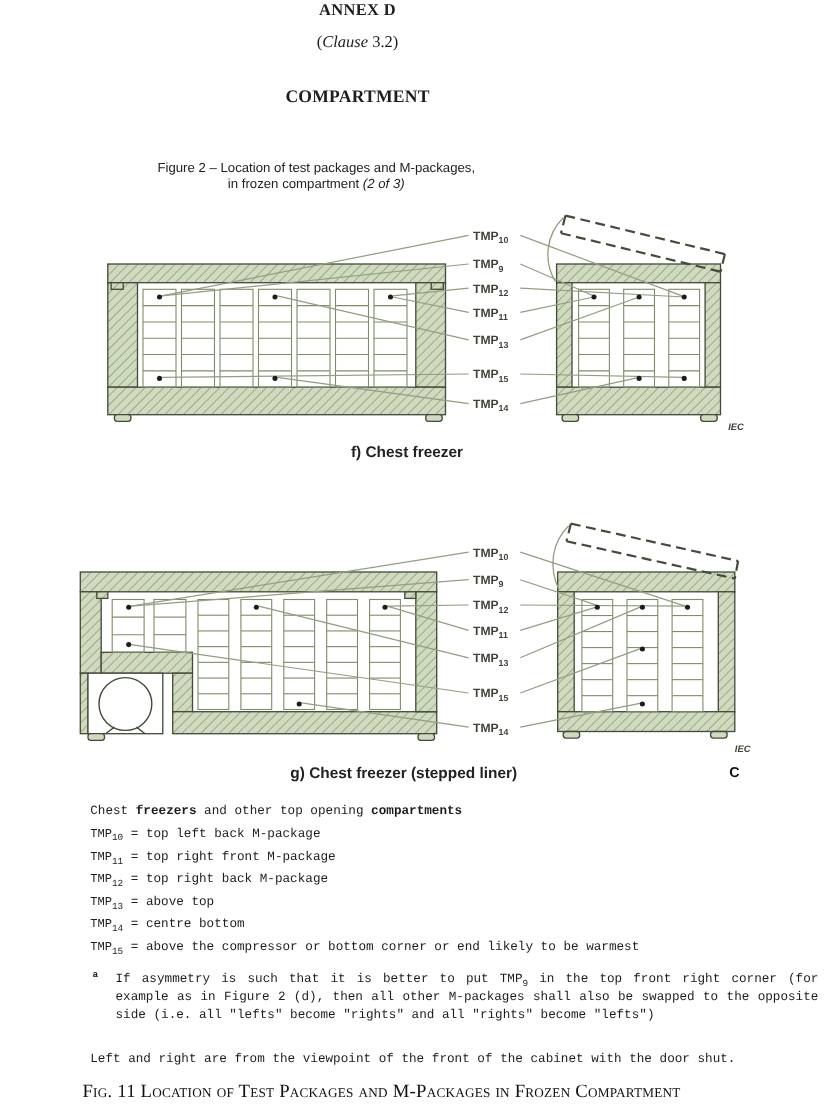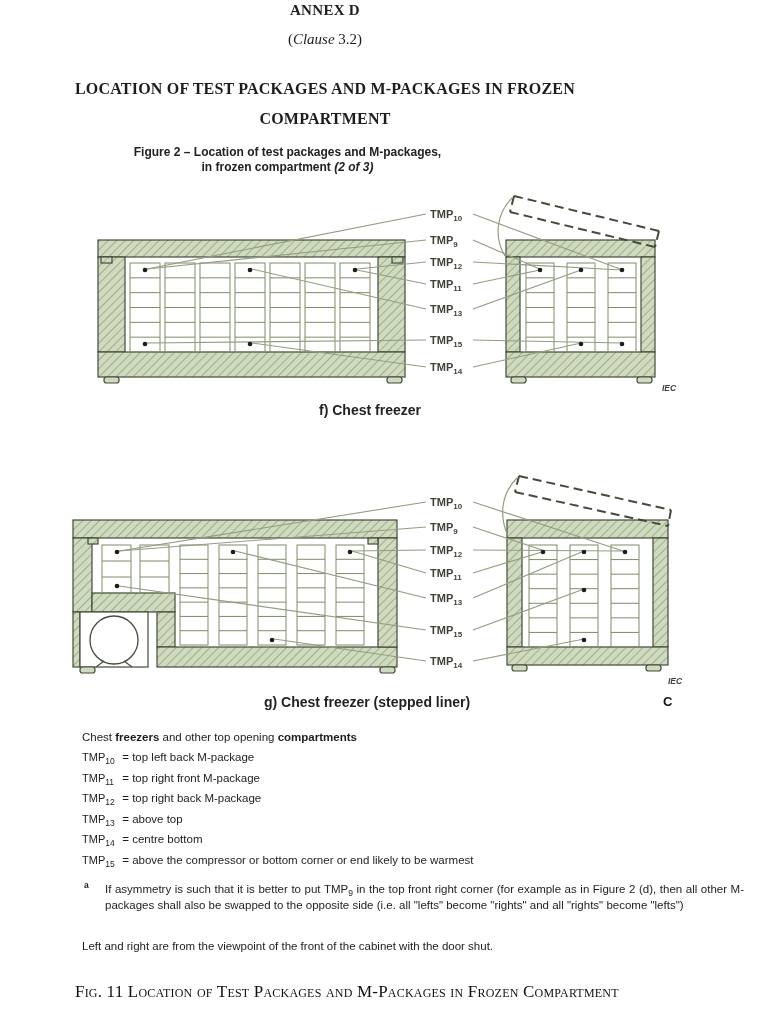--- a/index.html
+++ b/index.html
@@ -5,33 +5,33 @@
   html,body{margin:0;padding:0;background:#ffffff;}
   .page{position:relative;width:763px;height:1009px;background:#ffffff;overflow:hidden;
         font-family:"Liberation Sans",sans-serif;color:#1d1d1d;}
   .serif{font-family:"Liberation Serif",serif;}
   .abs{position:absolute;}
   .center{text-align:center;}
   .annex{left:0;top:2px;width:650px;font-size:15px;font-weight:bold;letter-spacing:.3px;}
   .clause{left:0;top:31px;width:650px;font-size:15px;}
   .clause i{font-style:italic;}
   .maintitle{left:0;top:74px;width:650px;font-size:16px;font-weight:bold;line-height:30px;letter-spacing:.2px;}
-  .fig2cap{left:60px;top:145px;width:455px;font-size:12px;font-weight:bold;line-height:15px;color:#222;}
+  .fig2cap{left:60px;top:145px;width:455px;font-size:12px;font-weight:normal;line-height:15px;color:#222;}
   .fig2cap .it{font-style:italic;}
   .subcap{font-size:14px;font-weight:bold;color:#222;}
   .subcap-f{left:240px;top:402px;width:260px;}
   .subcap-g{left:237px;top:694px;width:260px;}
   .runhead{left:0;top:426px;width:763px;height:18px;font-size:13.5px;color:#222;}
   .pagenum{position:absolute;left:320px;width:90px;text-align:center;}
   .docref{position:absolute;right:106px;text-align:right;}
   .letterC{left:663px;top:694px;font-size:13px;font-weight:bold;color:#111;}
   svg.fig{position:absolute;left:0;}
   #fig-f{top:190px;}
   #fig-g{top:460px;}
-  .legend{left:82px;top:731px;width:662px;font-size:11.5px;color:#1d1d1d;}
+  .legend{left:82px;top:731px;width:662px;font-size:11.5px;color:#1d1d1d;font-family:Liberation Mono, monospace;}
   .legend .head{margin-bottom:8px;}
   .legend .head b{font-weight:bold;}
   .tmp-row{height:20.6px;white-space:nowrap;}
   .tmp-row .nm{font-size:11px;}
   .sub{font-size:8.5px;position:relative;top:3px;}
   .tmp-row .sub{display:inline-block;width:15px;}
   .tmp-row .ds{margin-left:2px;}
   .footnote{position:relative;margin-top:7px;padding-left:23px;}
   .footnote .mk{position:absolute;left:2px;top:-2px;font-size:8.5px;font-weight:bold;}
   .footnote .tx{display:block;text-align:justify;line-height:15.5px;}
@@ -41,21 +41,20 @@
 </head>
 <body>
 
 <div class="page">
 
   <div class="abs serif center annex">ANNEX D</div>
 
   <div class="abs serif center clause"><span>(</span><i>Clause</i><span> 3.2)</span></div>
 
   <div class="abs serif center maintitle">
-    <div>LOCATION OF TEST PACKAGES AND M-PACKAGES IN FROZEN</div>
     <div>COMPARTMENT</div>
   </div>
 
   <div class="abs center fig2cap">
     <div>Figure 2 – Location of test packages and M-packages,</div>
     <div><span>in frozen compartment </span><span class="it">(2 of 3)</span></div>
   </div>
 
   <svg id="fig-f" class="fig" width="763" height="215" viewBox="0 190 763 215">
       <defs>

